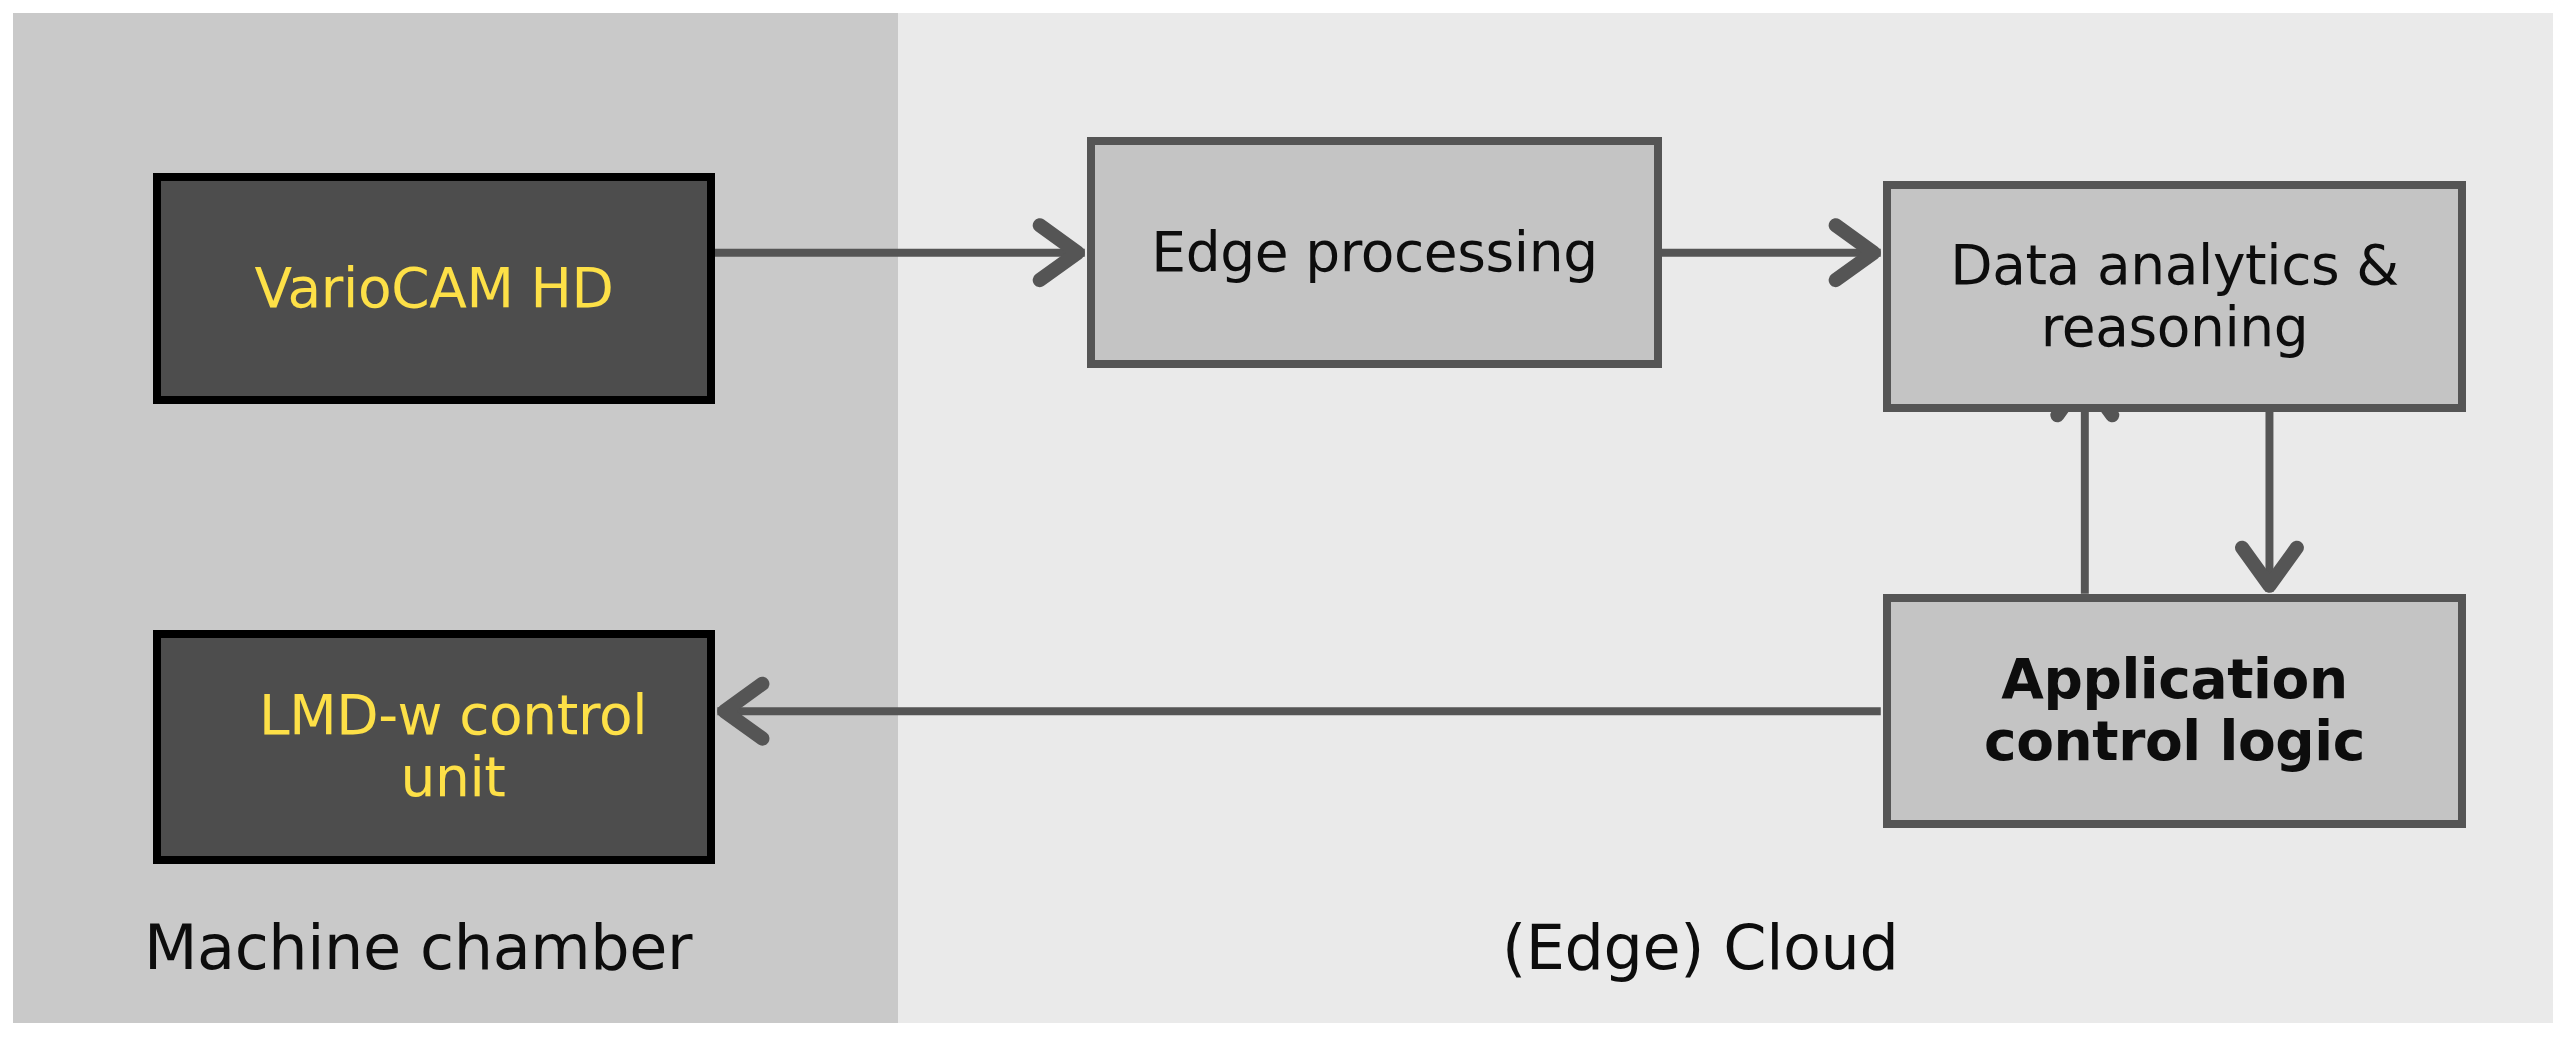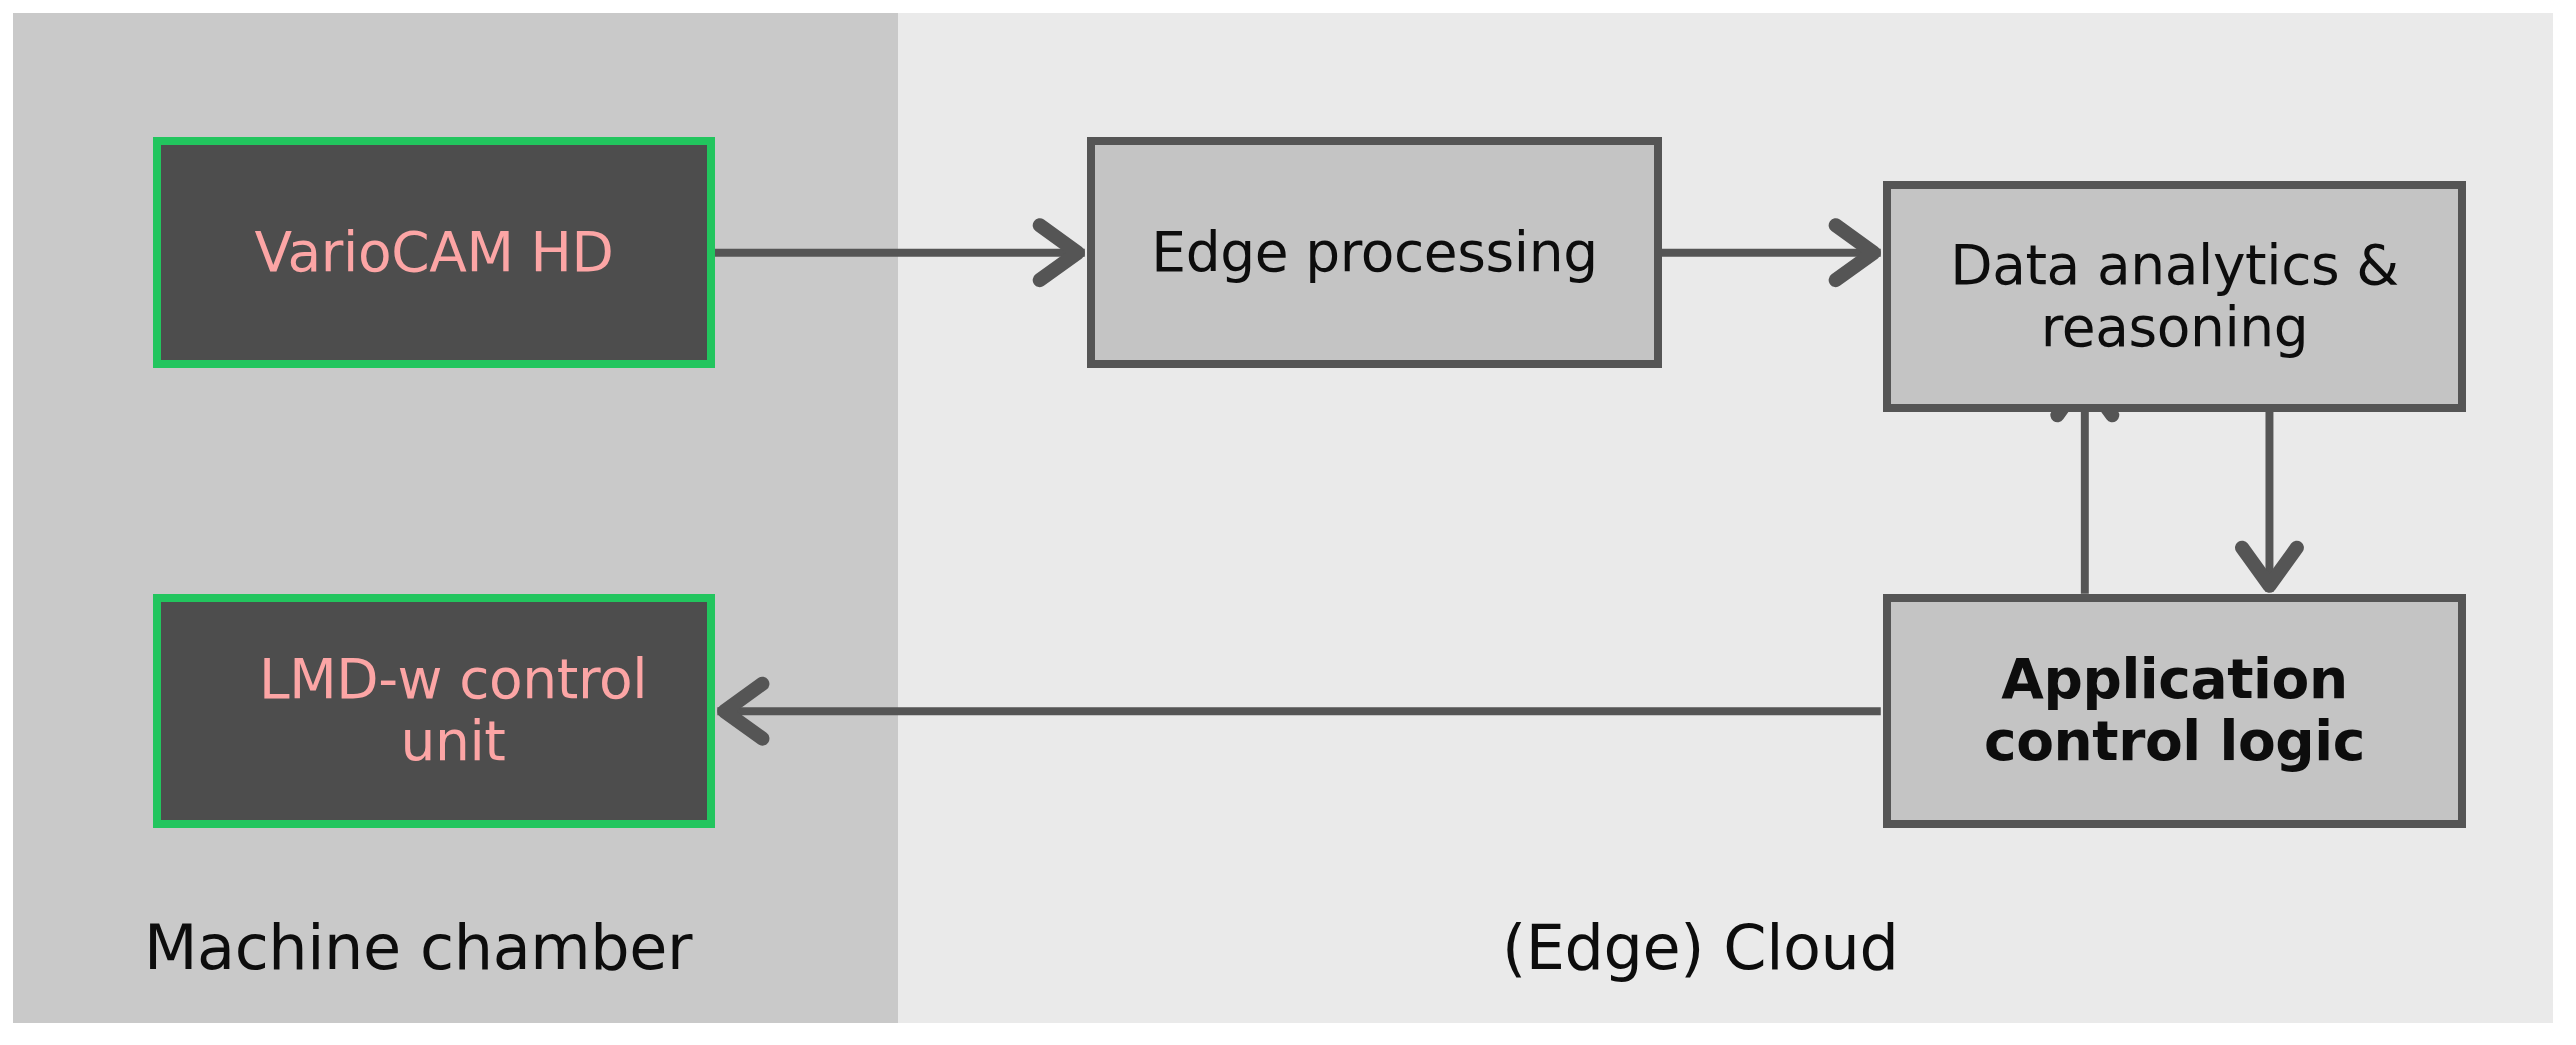--- a/index.html
+++ b/index.html
@@ -72,22 +72,23 @@
     font-family: "DejaVu Sans", sans-serif;
   }
   .node-label {
     display: block;
     padding: 0 12.4px;
   }
 
   
   .node-dark {
     background: #4d4d4d;
-    border: 8px solid #22c55e;
-    color: #fca5a5;
+    border: 8px solid #000000;
+    color: #fde047;
+    margin-top: 36px;
   }
   
   .node-light {
     background: #c4c4c4;
     border: 8px solid #555555;
     color: #0d0d0d;
   }
 
   #node-variocam      { left: 153px;  top: 137px; width: 562px; height: 231px; }
   #node-lmd-control   { left: 153px;  top: 594px; width: 562px; height: 234px; padding-left: 38px; }

